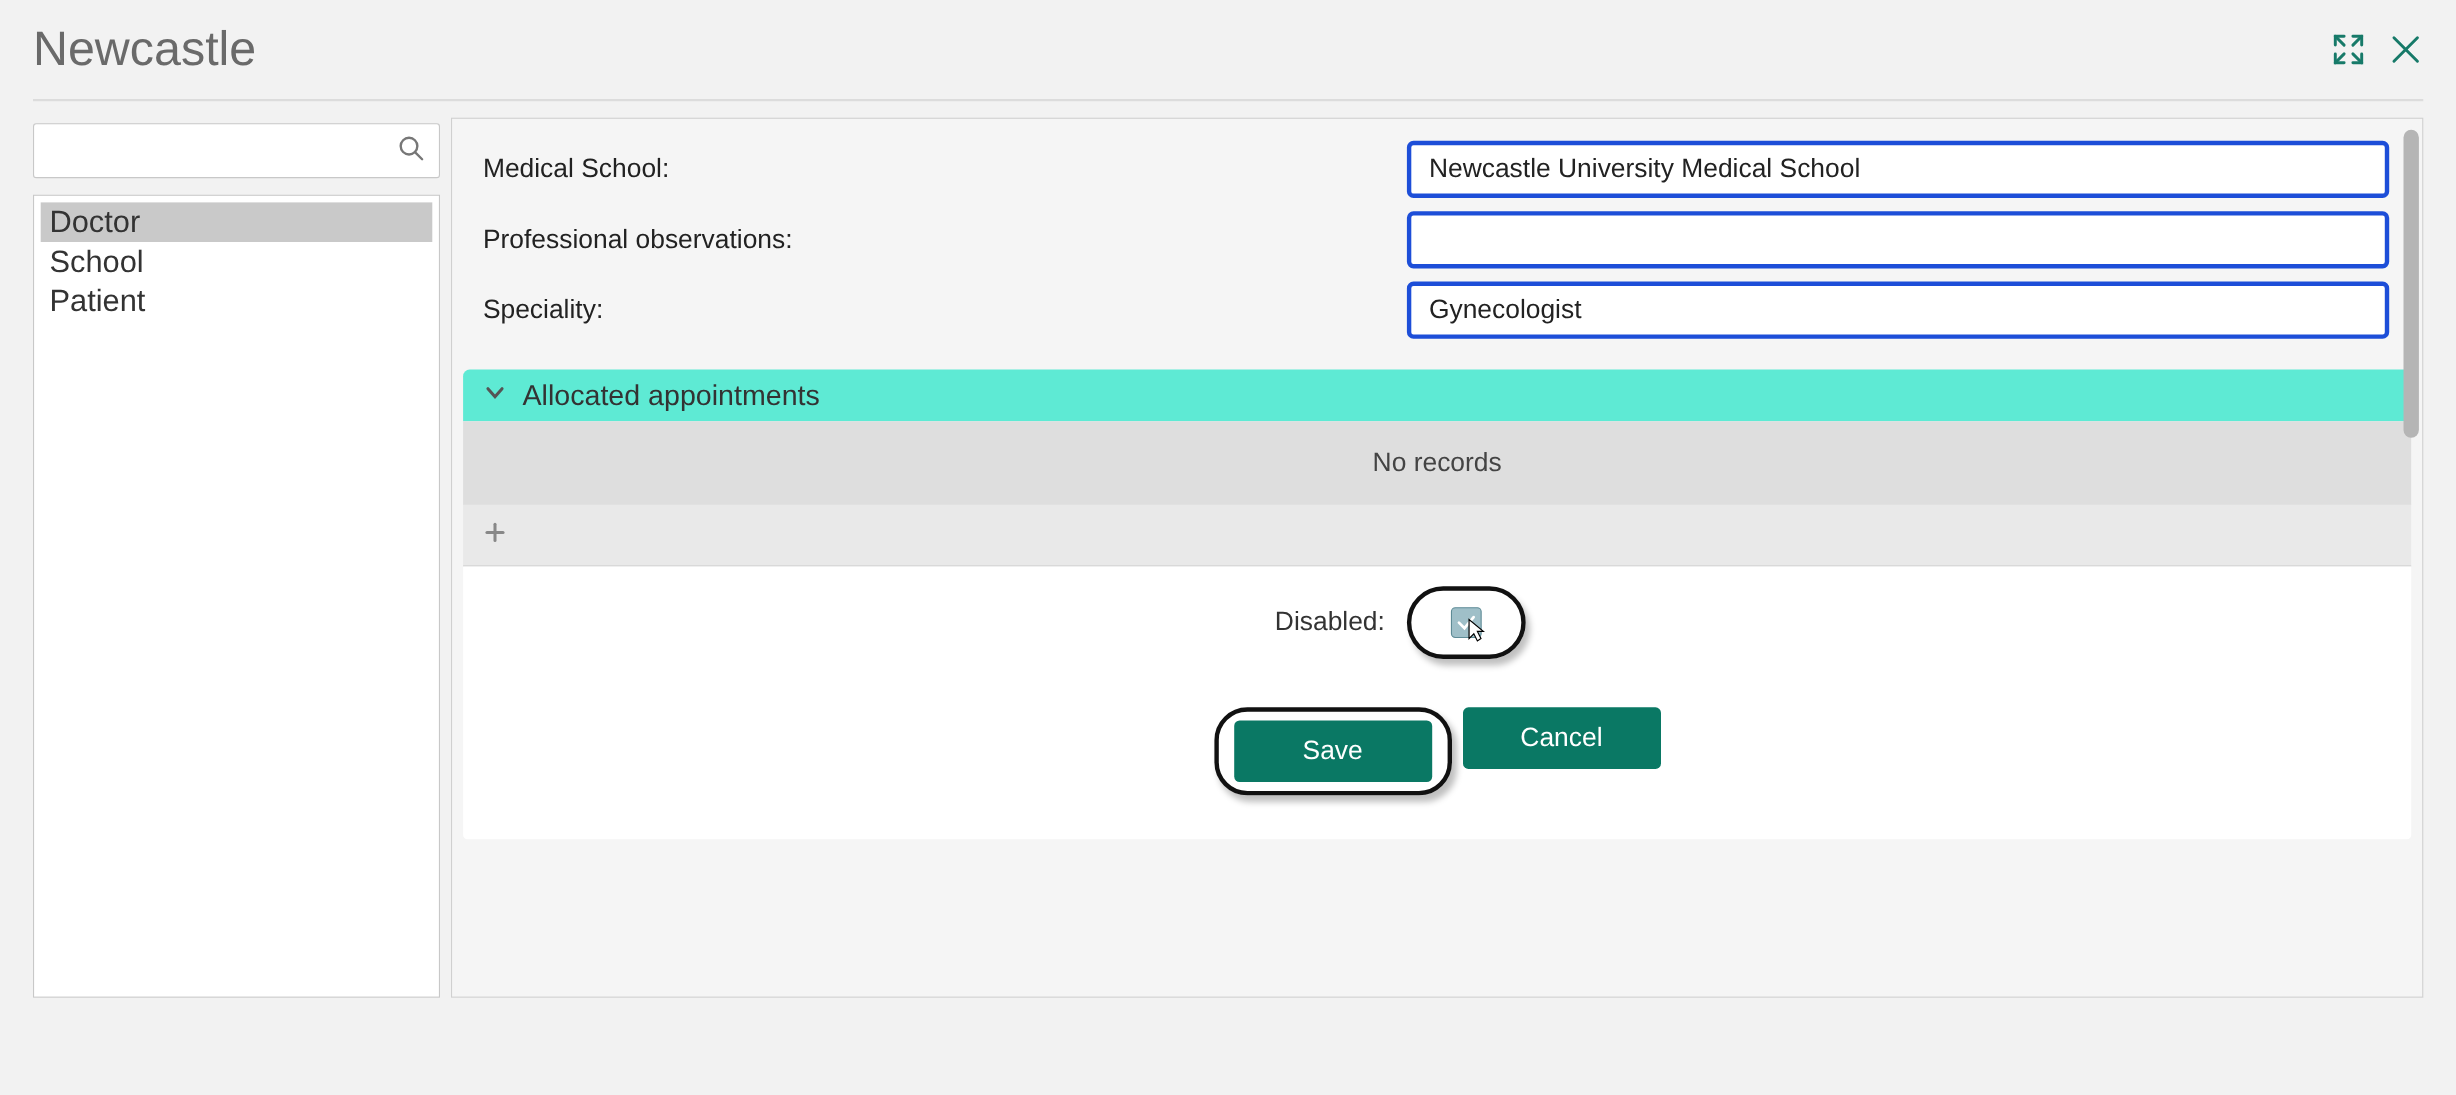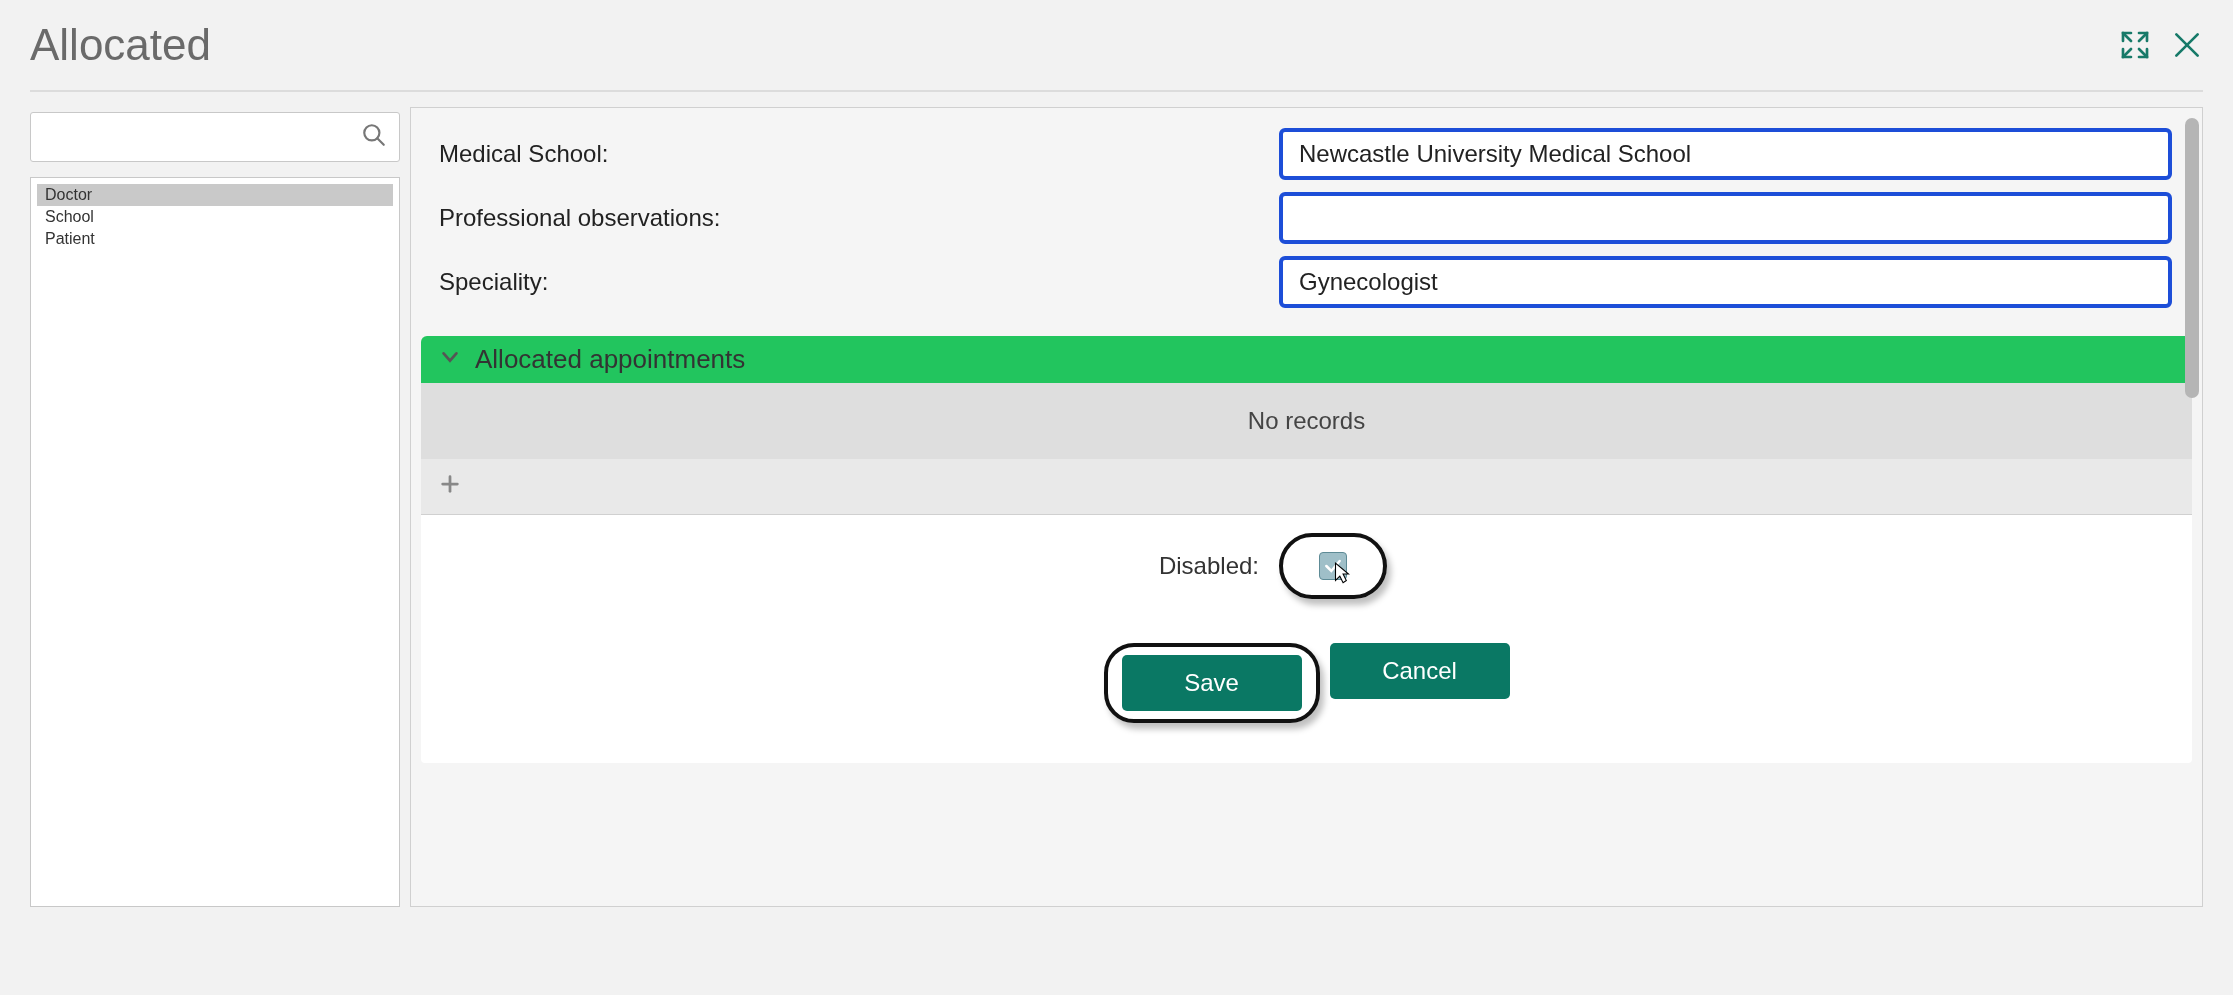--- a/index.html
+++ b/index.html
@@ -70,21 +70,21 @@
     font-size: 22px;
     background: transparent;
   }
   .list-box {
     border: 1px solid #c8c8c8;
     background: #fff;
     min-height: 730px;
     padding: 6px 6px;
   }
   .list-row {
-    font-size: 16px;
+    font-size: 28px;
     padding: 2px 8px;
     cursor: pointer;
   }
   .list-row.selected {
     background: #c9c9c9;
   }
 
   
   .form-panel {
     flex: 1;
@@ -126,21 +126,21 @@
     padding: 0 16px;
     color: #222;
     outline: none;
   }
 
   
   .section {
     margin: 22px 10px 0 10px;
   }
   .section-header {
-    background: #22c55e;
+    background: #5eead4;
     display: flex;
     align-items: center;
     gap: 14px;
     padding: 8px 18px;
     font-size: 26px;
     color: #333;
     border-top-left-radius: 6px;
     border-top-right-radius: 6px;
   }
   .section-body {
@@ -234,21 +234,21 @@
   }
 
   .icon-btn { cursor:pointer; }
 </style>
 </head>
 <body>
 
 <div class="window">
 
   <div class="titlebar">
-    <h1>Allocated</h1>
+    <h1>Newcastle</h1>
     <div class="titlebar-actions">
       <span class="icon-btn">
         <svg width="32" height="32" viewBox="0 0 24 24" fill="none" stroke="#177a69" stroke-width="2" stroke-linecap="round">
           <path d="M3 9 L3 3 L9 3"></path>
             <path d="M21 9 L21 3 L15 3"></path>
           <path d="M3 15 L3 21 L9 21"></path>
             <path d="M21 15 L21 21 L15 21"></path>
           <path d="M3 3 L9 9"></path>
             <path d="M21 3 L15 9"></path>
           <path d="M3 21 L9 15"></path>

